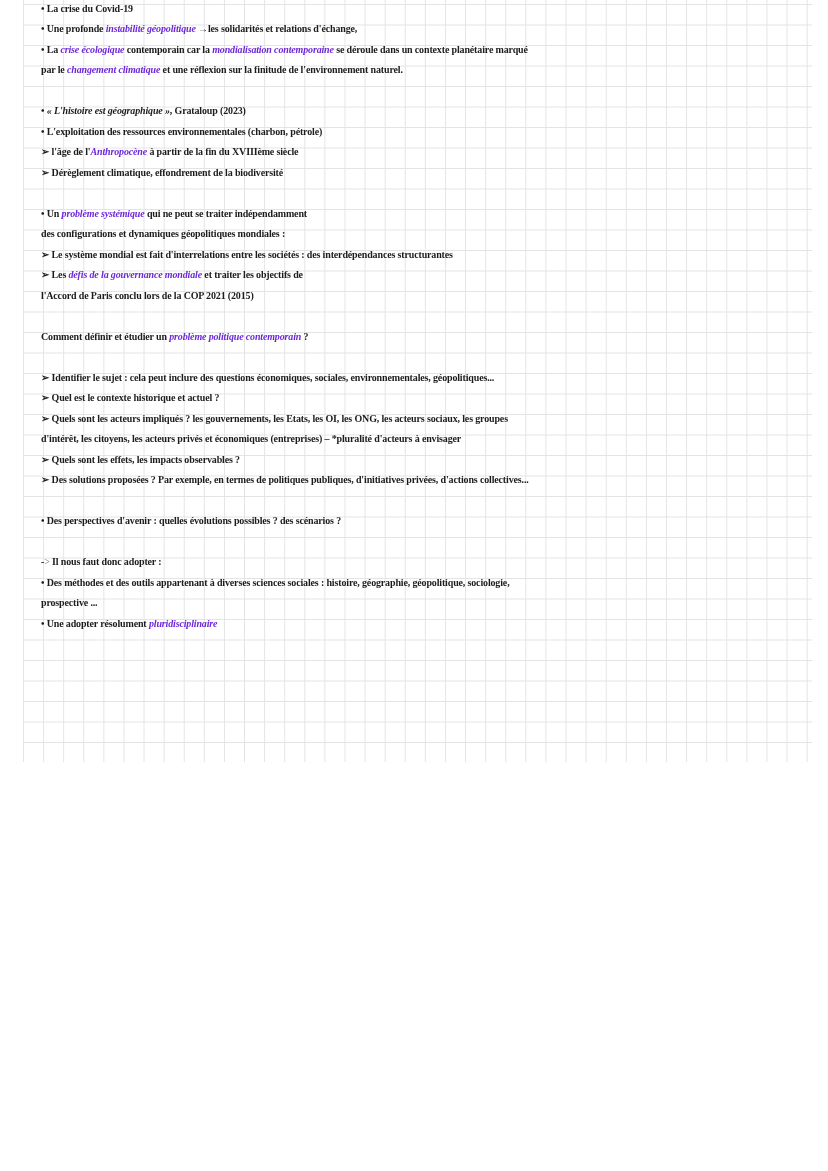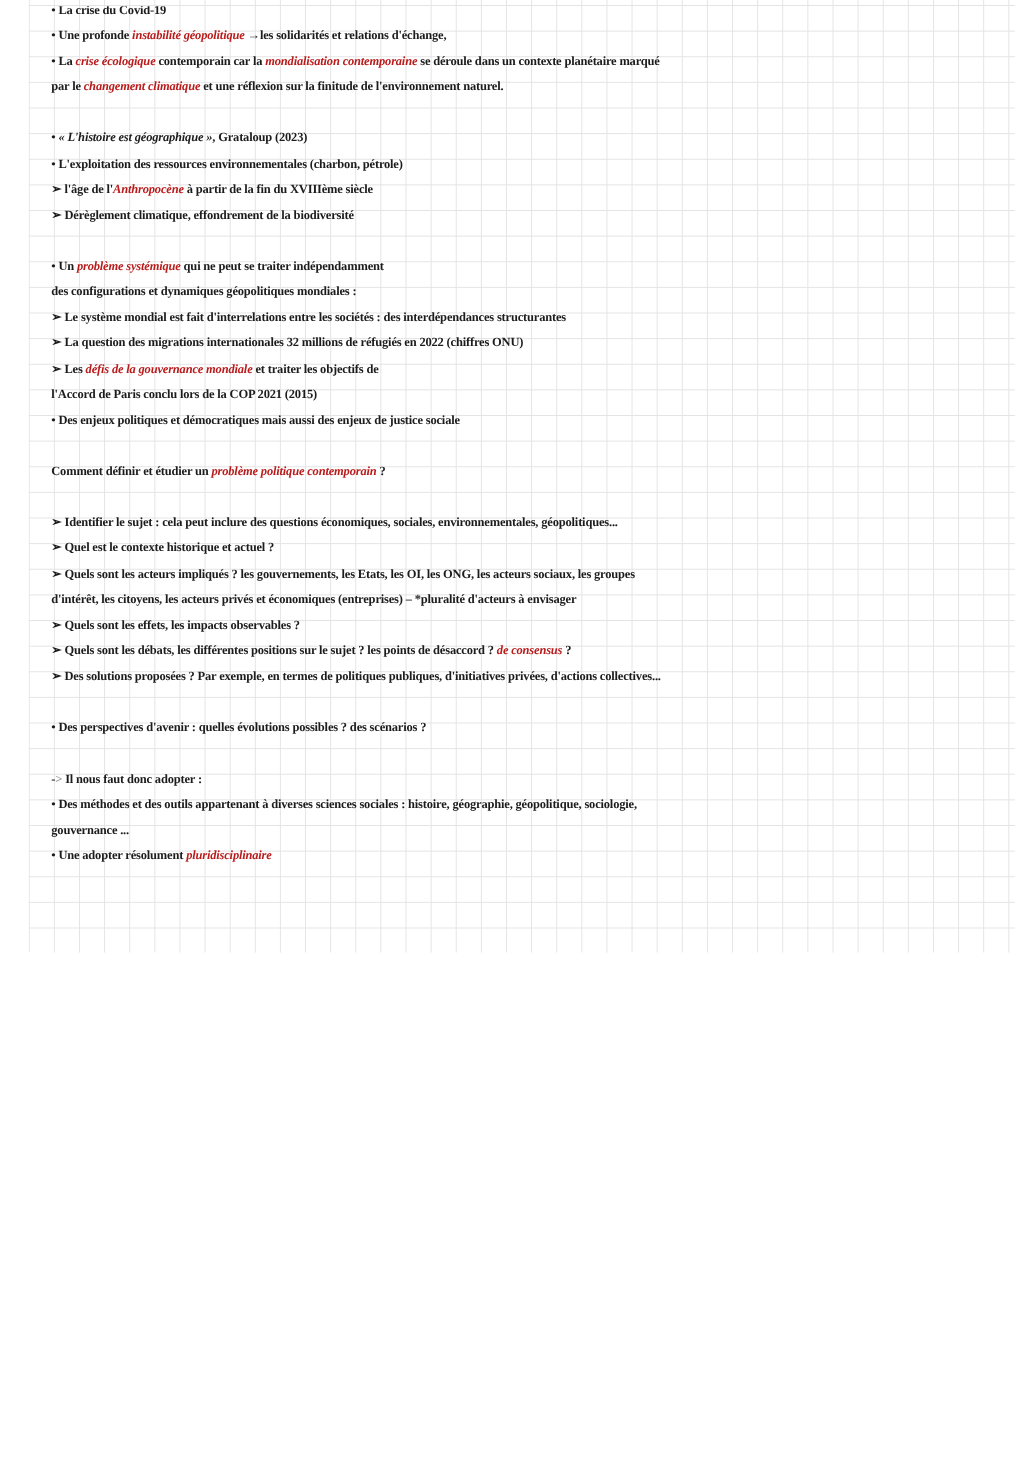--- a/index.html
+++ b/index.html
@@ -14,21 +14,21 @@
     background-size:20.1px 20.5px;
     background-position:0px 4px;
   }
   .content { position:absolute; left:41px; top:5px; width:770px; }
   .line {
     height:20.5px; line-height:20.5px; font-size:10px; color:#1c1c1c;
     white-space:nowrap; font-weight:bold; letter-spacing:-0.15px;font-family:Liberation Serif, serif;
   }
   .line.cut { overflow:hidden; height:14px; line-height:8px; }
   .blank { height:20.5px; }
-  .red { color:#b91c1c; font-style:italic;margin-top:33px; }
+  .red { color:#6d28d9; font-style:italic;margin-top:33px; }
   .em { font-style:italic;text-align:center; }
   .strong { font-weight:900;text-align:center; }
   .gray { color:#9a9a9a; }
   .seg { display:inline; }
 </style>
 </head>
 <body>
 
 <div class="sheet"></div>
 <div class="content" id="content">
@@ -38,34 +38,31 @@
     <div class="line"><span class="seg">par le </span><span class="seg red">changement climatique</span><span class="seg"> et une réflexion sur la finitude de l'environnement naturel.</span></div>
     <div class="blank"></div>
     <div class="line"><span class="seg">• </span><span class="seg em">« L'histoire est géographique »</span><span class="seg">, </span><span class="seg strong">Grataloup</span><span class="seg"> (2023)</span></div>
     <div class="line"><span class="seg">• L'exploitation des ressources environnementales (charbon, pétrole)</span></div>
     <div class="line"><span class="seg">➢ l'âge de l'</span><span class="seg red">Anthropocène</span><span class="seg"> à partir de la fin du XVIIIème siècle</span></div>
     <div class="line"><span class="seg">➢ Dérèglement climatique, effondrement de la biodiversité</span></div>
     <div class="blank"></div>
     <div class="line"><span class="seg">• Un </span><span class="seg red">problème systémique</span><span class="seg"> qui ne peut se traiter indépendamment</span></div>
     <div class="line"><span class="seg">des configurations et dynamiques géopolitiques mondiales :</span></div>
     <div class="line"><span class="seg">➢ Le système mondial est fait d'interrelations entre les sociétés : des interdépendances structurantes</span></div>
-    <div class="line"><span class="seg">➢ La question des migrations internationales 32 millions de réfugiés en 2022 (chiffres ONU)</span></div>
     <div class="line"><span class="seg">➢ Les </span><span class="seg red">défis de la gouvernance mondiale</span><span class="seg"> et traiter les objectifs de</span></div>
     <div class="line"><span class="seg">l'Accord de Paris conclu lors de la COP 2021 (2015)</span></div>
-    <div class="line"><span class="seg">• Des enjeux politiques et démocratiques mais aussi des enjeux de justice sociale</span></div>
     <div class="blank"></div>
     <div class="line"><span class="seg">Comment définir et étudier un </span><span class="seg red">problème politique contemporain</span><span class="seg"> ?</span></div>
     <div class="blank"></div>
     <div class="line"><span class="seg">➢ Identifier le sujet : cela peut inclure des questions économiques, sociales, environnementales, géopolitiques...</span></div>
     <div class="line"><span class="seg">➢ Quel est le contexte historique et actuel ?</span></div>
     <div class="line"><span class="seg">➢ Quels sont les acteurs impliqués ? les gouvernements, les Etats, les OI, les ONG, les acteurs sociaux, les groupes</span></div>
     <div class="line"><span class="seg">d'intérêt, les citoyens, les acteurs privés et économiques (entreprises) – *pluralité d'acteurs à envisager</span></div>
     <div class="line"><span class="seg">➢ Quels sont les effets, les impacts observables ?</span></div>
-    <div class="line"><span class="seg">➢ Quels sont les débats, les différentes positions sur le sujet ? les points de désaccord ? </span><span class="seg red">de consensus</span><span class="seg"> ?</span></div>
     <div class="line"><span class="seg">➢ Des solutions proposées ? Par exemple, en termes de politiques publiques, d'initiatives privées, d'actions collectives...</span></div>
     <div class="blank"></div>
     <div class="line"><span class="seg">• Des perspectives d'avenir : quelles évolutions possibles ? des scénarios ?</span></div>
     <div class="blank"></div>
     <div class="line"><span class="seg">-</span><span class="seg gray">&gt;</span><span class="seg"> Il nous faut donc adopter :</span></div>
     <div class="line"><span class="seg">• Des méthodes et des outils appartenant à diverses sciences sociales : histoire, géographie, géopolitique, sociologie,</span></div>
-    <div class="line"><span class="seg">gouvernance ...</span></div>
+    <div class="line"><span class="seg">prospective ...</span></div>
     <div class="line"><span class="seg">• Une adopter résolument </span><span class="seg red">pluridisciplinaire</span></div>
   </div>
 
 </body></html>

